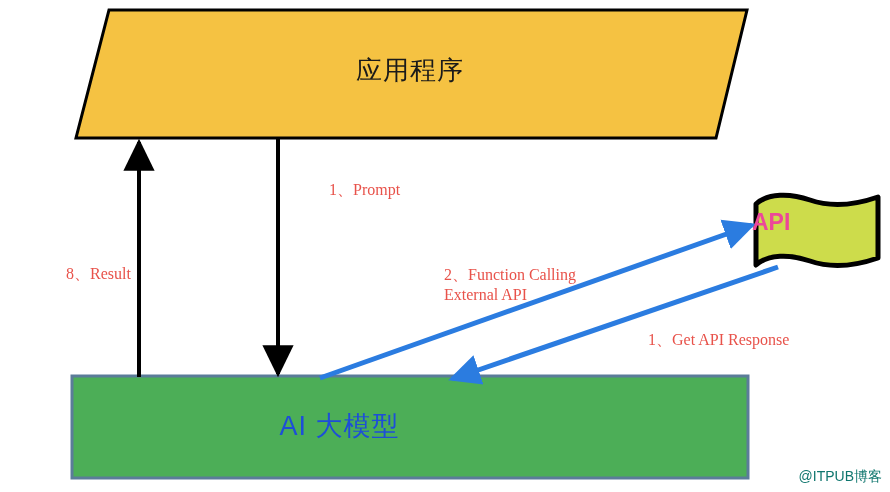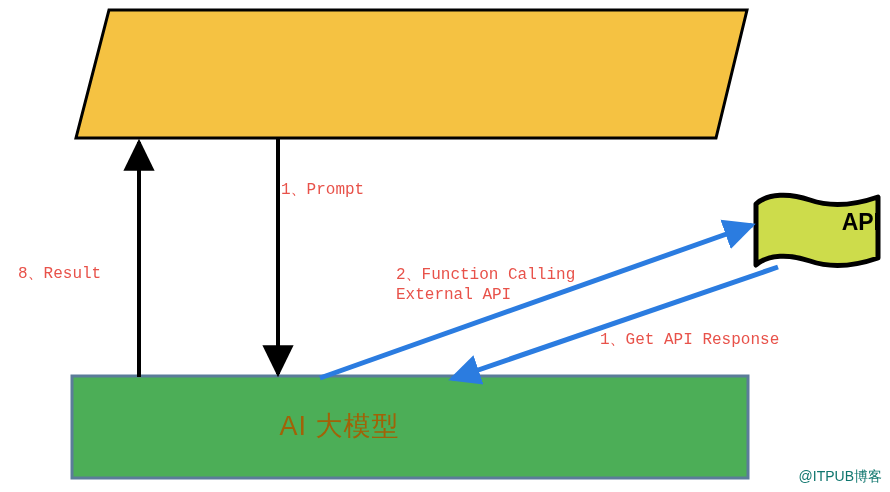--- a/index.html
+++ b/index.html
@@ -39,46 +39,47 @@
   }
   
   #ai-label {
     position: absolute;
     left: 72px;
     top: 408px;
     width: 535px;
     text-align: center;
     font-family: "Liberation Sans", sans-serif;
     font-size: 27px;
-    color: #a16207;
+    color: #1d4ed8;
     letter-spacing: 1px;
     pointer-events: none;
   }
   
   #api-label {
     position: absolute;
     left: 752px;
     top: 209px;
     width: 128px;
-    text-align: right;
+    text-align: left;
     font-family: "Liberation Sans", sans-serif;
     font-size: 23px;
     font-weight: bold;
-    color: #000000;
+    color: #ec4899;
     pointer-events: none;
   }
   
   .ann {
     position: absolute;
-    font-family: Liberation Mono, monospace;
+    font-family: Liberation Serif, serif;
     font-size: 16px;
     color: #e8524a;
     white-space: pre;
     line-height: 1.25;
     pointer-events: none;
+    padding-left: 48px;
   }
   #ann-prompt  { left: 281px; top: 180px; }
   #ann-result  { left: 18px;  top: 264px; }
   #ann-func    { left: 396px; top: 265px; }
   #ann-resp    { left: 600px; top: 330px; }
   
   #watermark {
     position: absolute;
     right: 8px;
     bottom: 6px;
@@ -119,20 +120,21 @@
     <line x1="139" y1="377" x2="139" y2="142" stroke="#000000" stroke-width="4" marker-end="url(#arrow-black)"></line>
 
     <line x1="278" y1="139" x2="278" y2="374" stroke="#000000" stroke-width="4" marker-end="url(#arrow-black)"></line>
 
     <line x1="320" y1="378" x2="752" y2="225" stroke="#2b7ce0" stroke-width="5" marker-end="url(#arrow-blue)"></line>
 
     <line x1="778" y1="267" x2="452" y2="379" stroke="#2b7ce0" stroke-width="5" marker-end="url(#arrow-blue)"></line>
 
   </svg>
 
+  <div id="app-label">应用程序</div>
 
   <div id="ai-label">AI 大模型</div>
 
   <div id="api-label">API</div>
 
   <div class="ann" id="ann-prompt">1、Prompt</div>
 
   <div class="ann" id="ann-result">8、Result</div>
 
   <div class="ann" id="ann-func"><span>2、Function Calling</span><br><span>External API</span></div>

